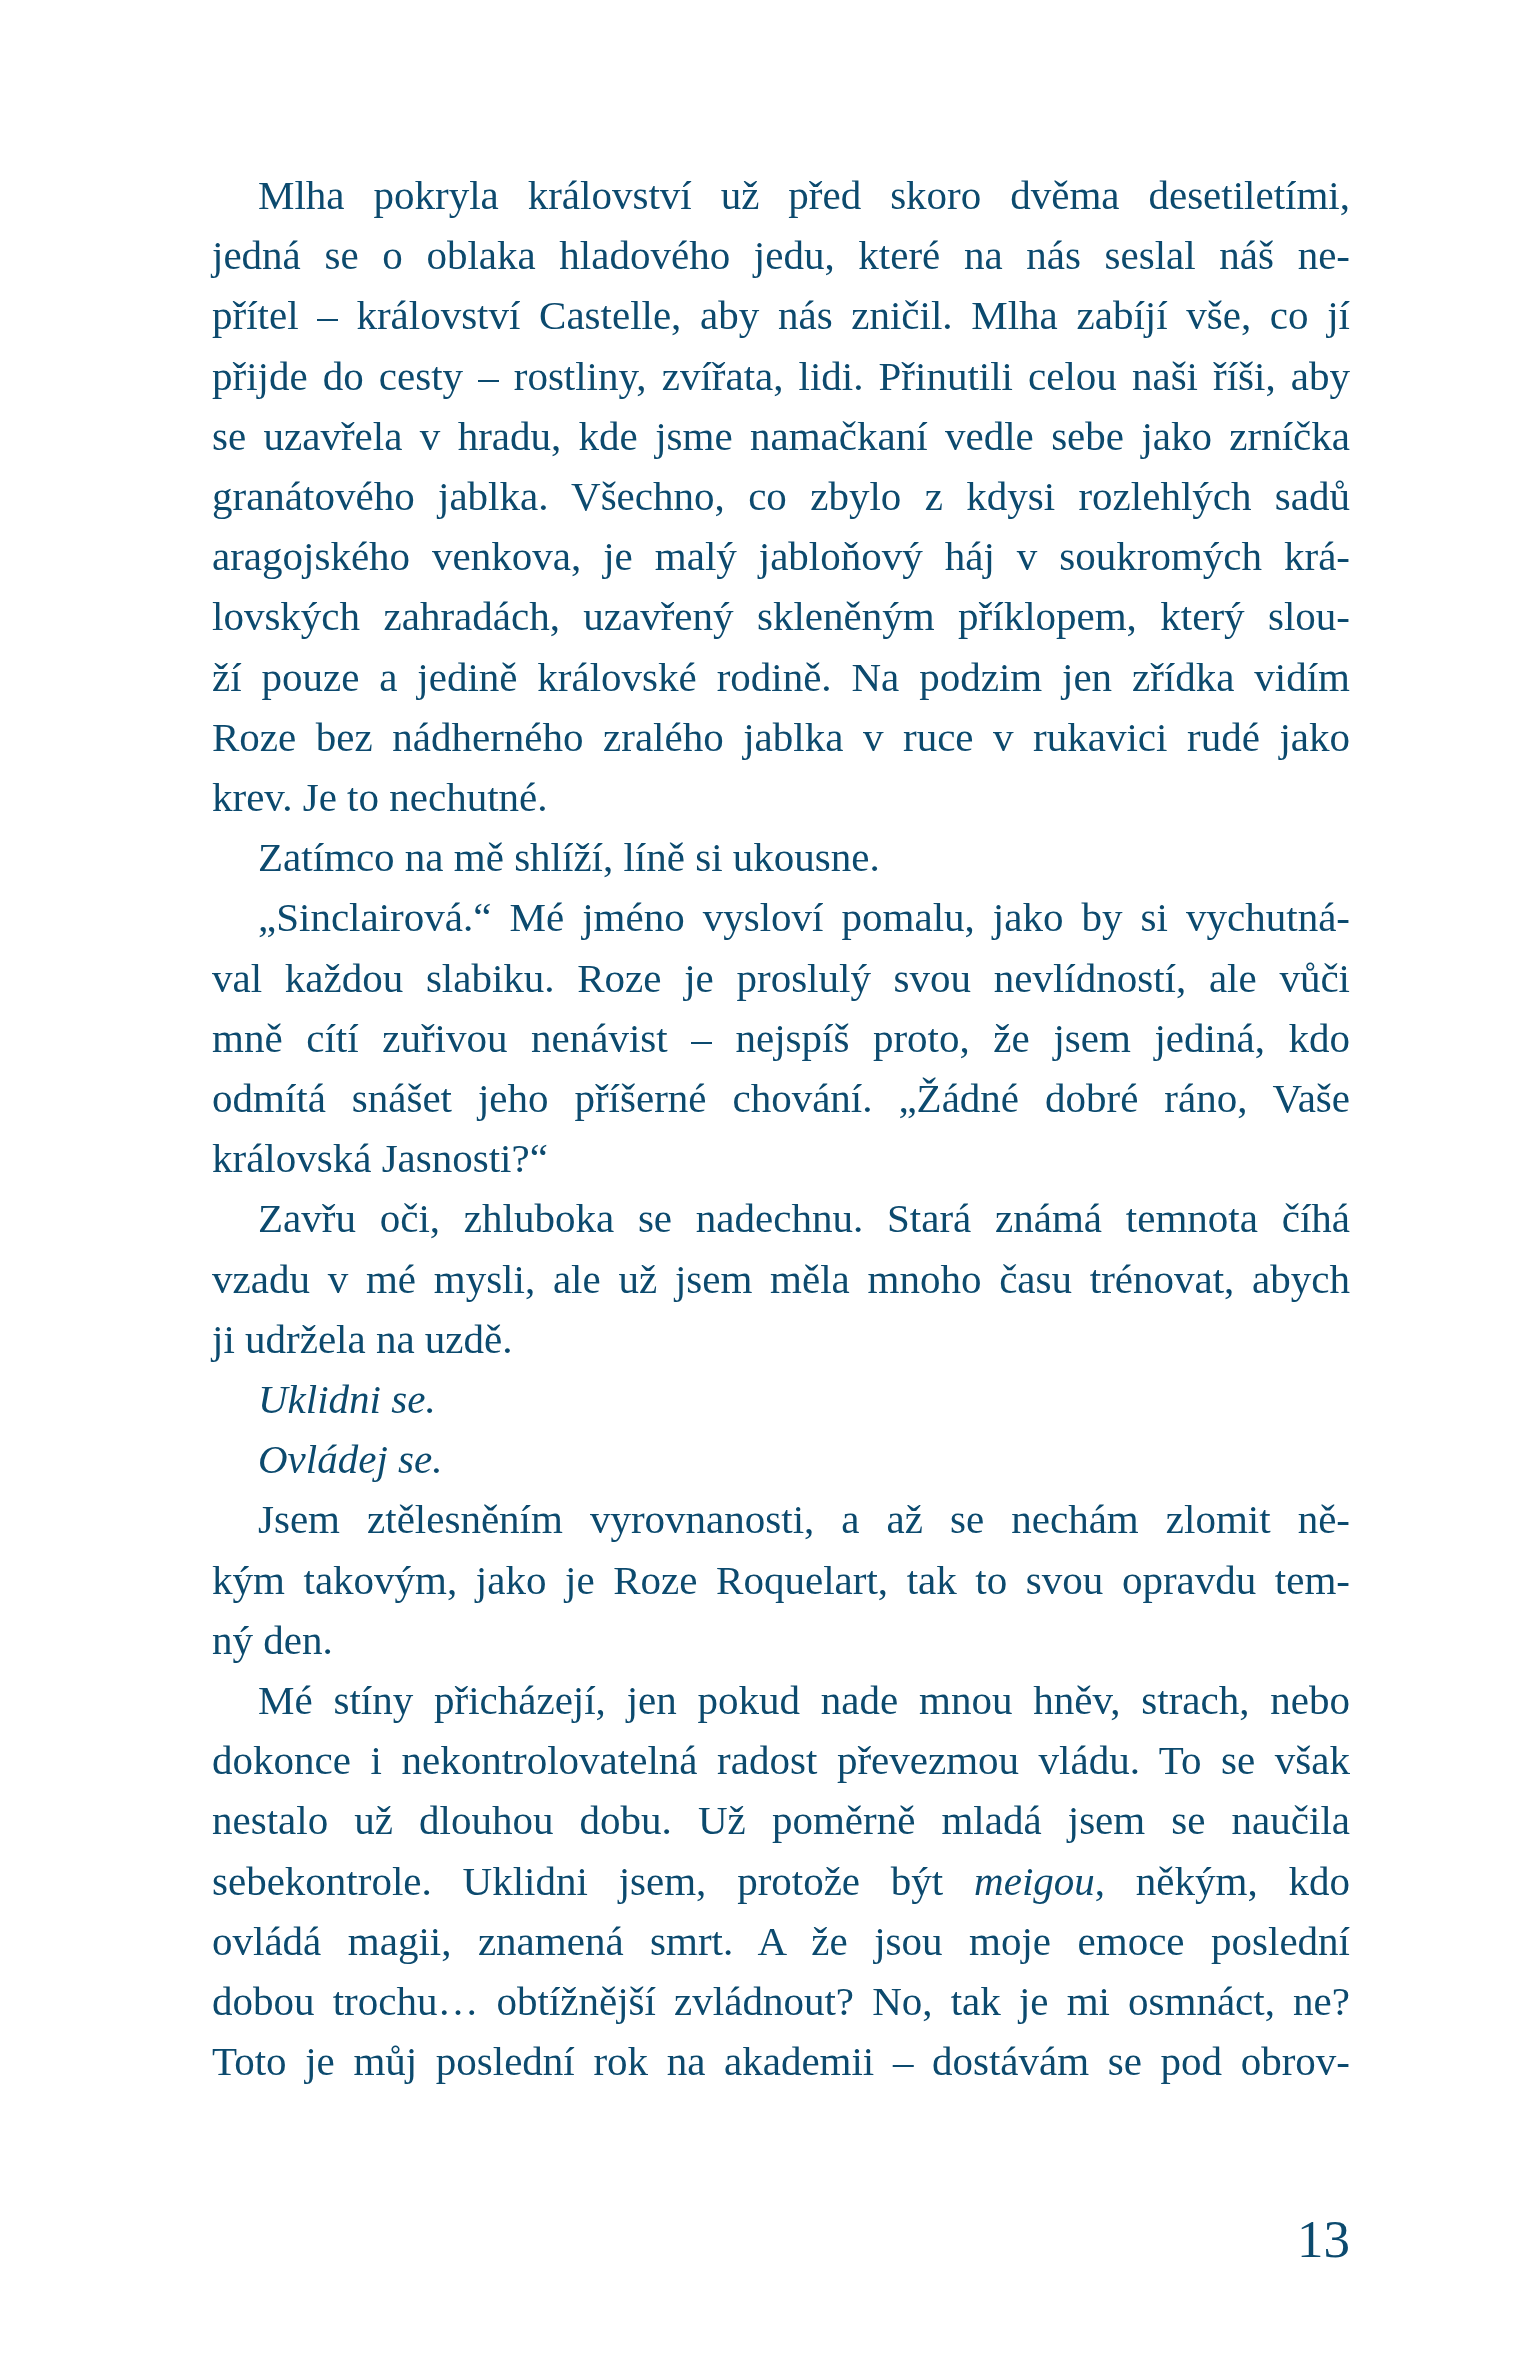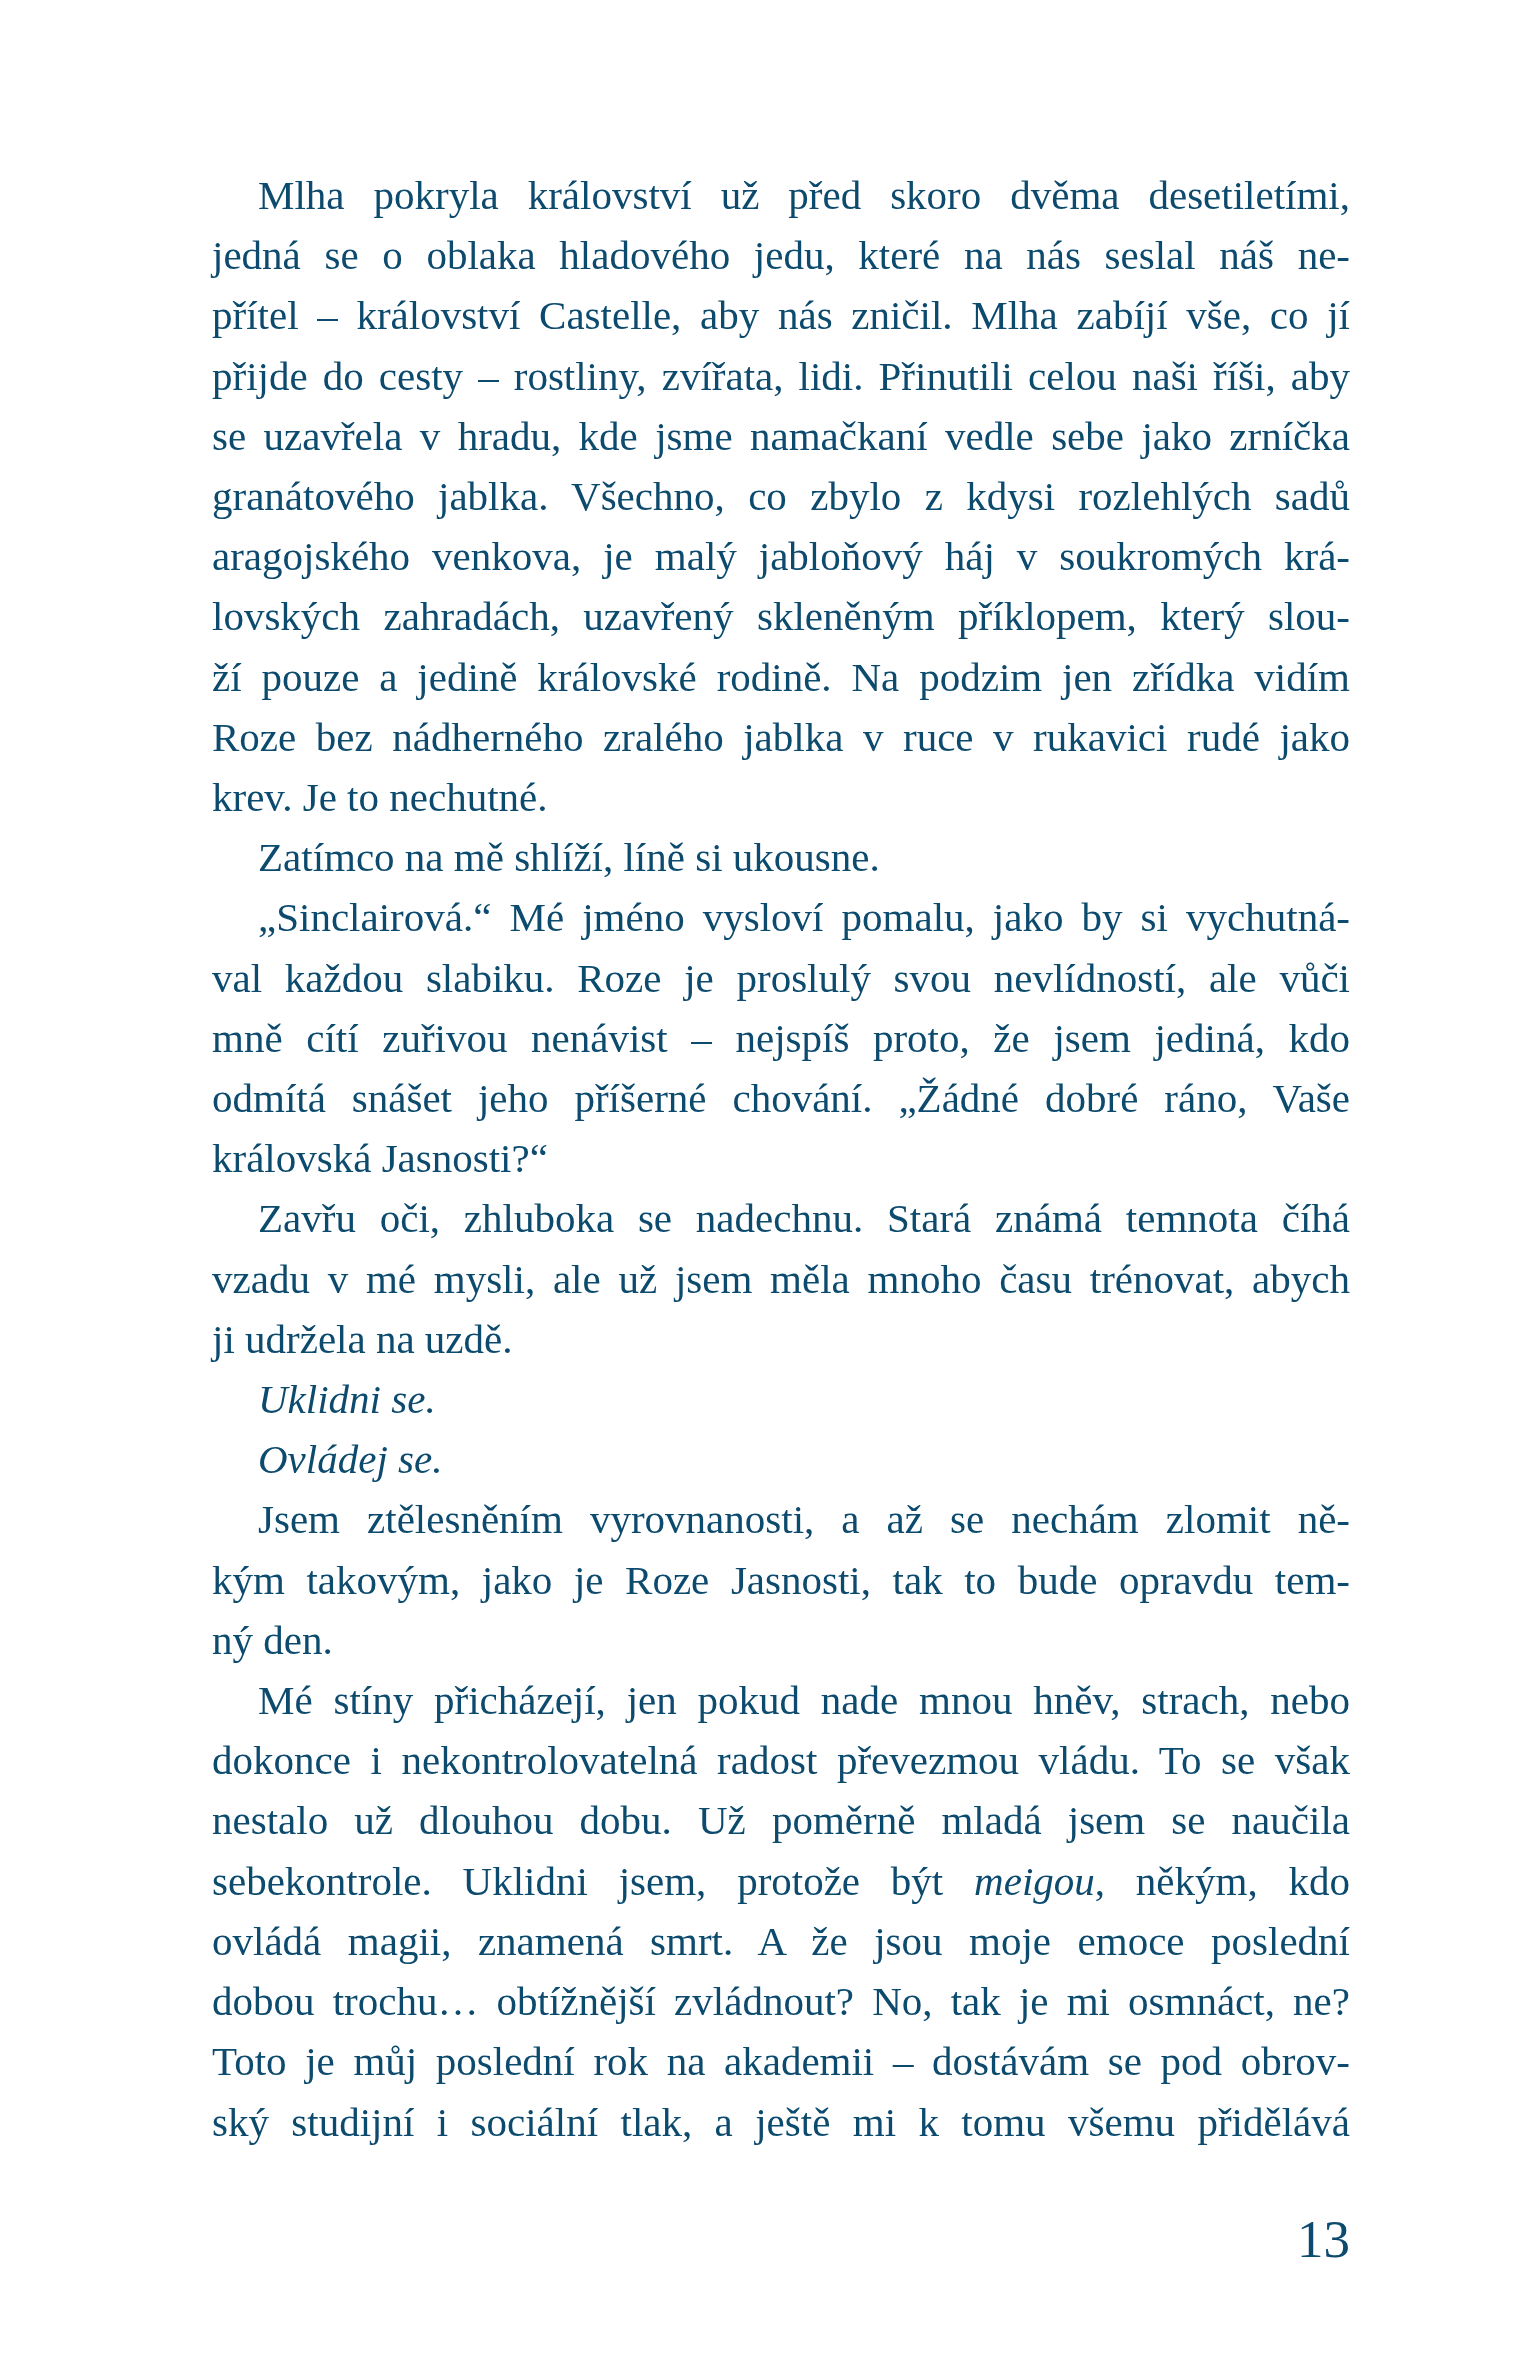--- a/index.html
+++ b/index.html
@@ -73,25 +73,24 @@
       <div class="line"><span class="seg">val každou slabiku. Roze je proslulý svou nevlídností, ale vůči</span></div>
       <div class="line"><span class="seg">mně cítí zuřivou nenávist – nejspíš proto, že jsem jediná, kdo</span></div>
       <div class="line"><span class="seg">odmítá snášet jeho příšerné chování. „Žádné dobré ráno, Vaše</span></div>
       <div class="line flush"><span class="seg">královská Jasnosti?“</span></div>
       <div class="line indent"><span class="seg">Zavřu oči, zhluboka se nadechnu. Stará známá temnota číhá</span></div>
       <div class="line"><span class="seg">vzadu v mé mysli, ale už jsem měla mnoho času trénovat, abych</span></div>
       <div class="line flush"><span class="seg">ji udržela na uzdě.</span></div>
       <div class="line flush indent italic"><span class="seg-italic">Uklidni se.</span></div>
       <div class="line flush indent italic"><span class="seg-italic">Ovládej se.</span></div>
       <div class="line indent"><span class="seg">Jsem ztělesněním vyrovnanosti, a až se nechám zlomit ně-</span></div>
-      <div class="line"><span class="seg">kým takovým, jako je Roze Jasnosti, tak to bude opravdu tem-</span></div>
+      <div class="line"><span class="seg">kým takovým, jako je Roze Roquelart, tak to svou opravdu tem-</span></div>
       <div class="line flush"><span class="seg">ný den.</span></div>
       <div class="line indent"><span class="seg">Mé stíny přicházejí, jen pokud nade mnou hněv, strach, nebo</span></div>
       <div class="line"><span class="seg">dokonce i nekontrolovatelná radost převezmou vládu. To se však</span></div>
       <div class="line"><span class="seg">nestalo už dlouhou dobu. Už poměrně mladá jsem se naučila</span></div>
       <div class="line"><span class="seg">sebekontrole. Uklidni jsem, protože být </span><span class="seg-italic">meigou</span><span class="seg">, někým, kdo</span></div>
       <div class="line"><span class="seg">ovládá magii, znamená smrt. A že jsou moje emoce poslední</span></div>
       <div class="line"><span class="seg">dobou trochu… obtížnější zvládnout? No, tak je mi osmnáct, ne?</span></div>
       <div class="line"><span class="seg">Toto je můj poslední rok na akademii – dostávám se pod obrov-</span></div>
-      <div class="line"><span class="seg">ský studijní i sociální tlak, a ještě mi k tomu všemu přidělává</span></div>
     </main>
   <footer class="folio">13</footer>
 </div>
 
 </body></html>

